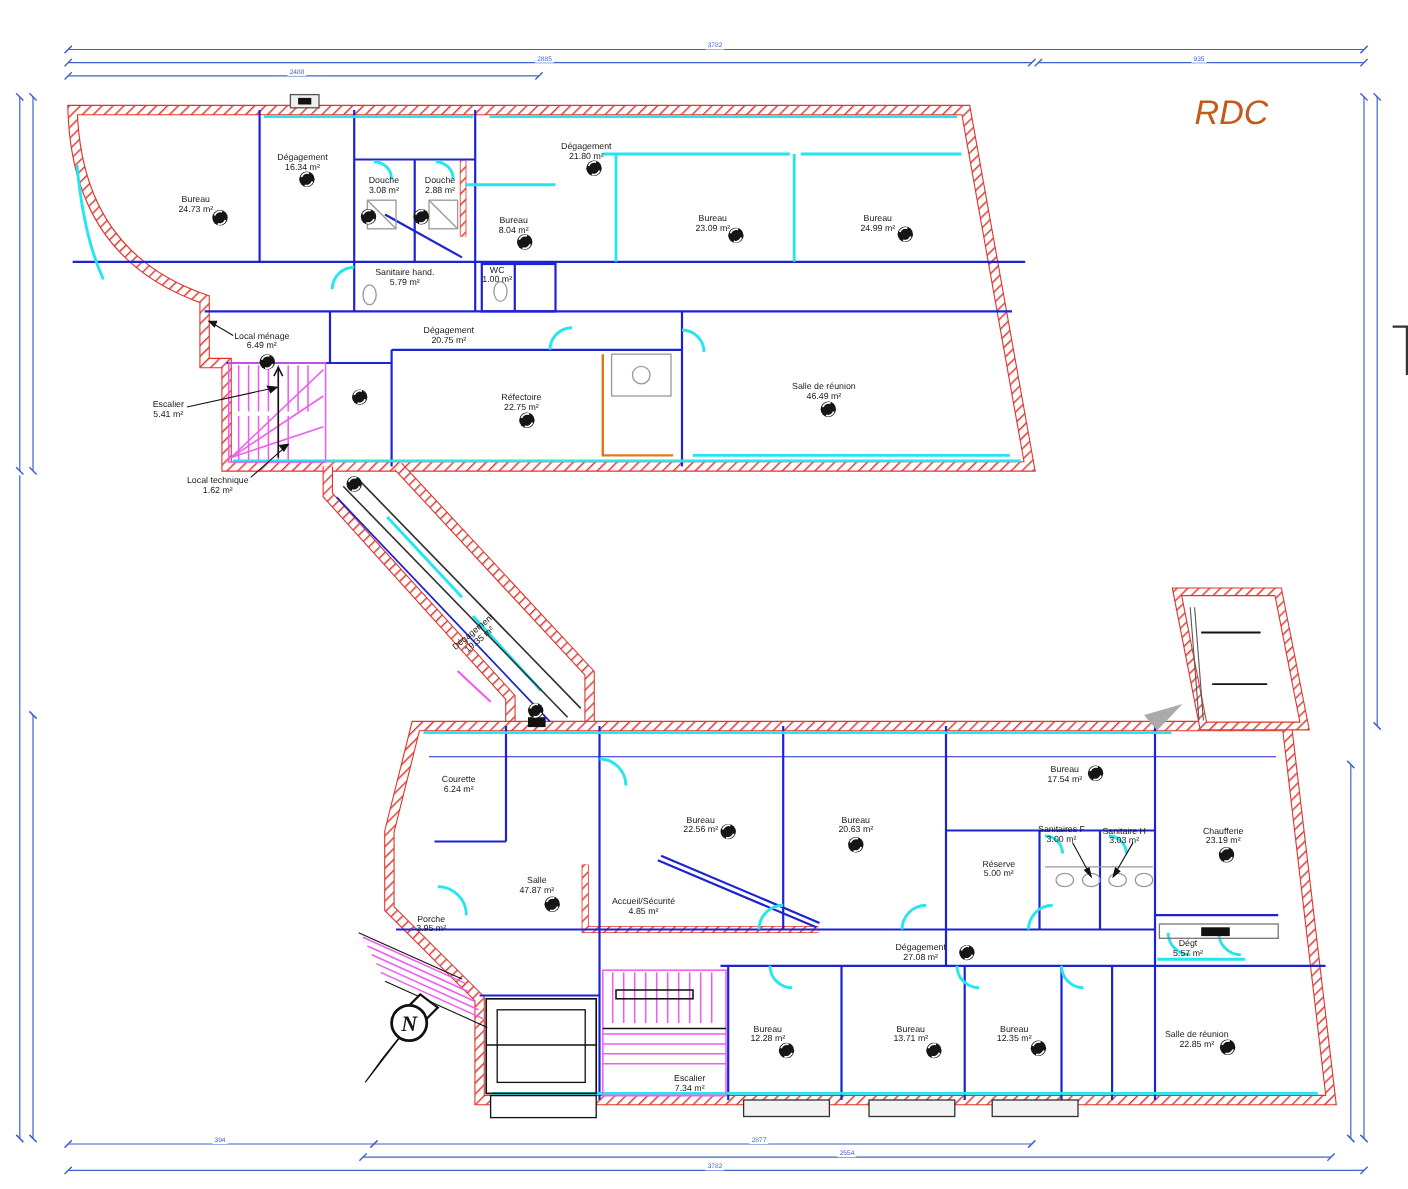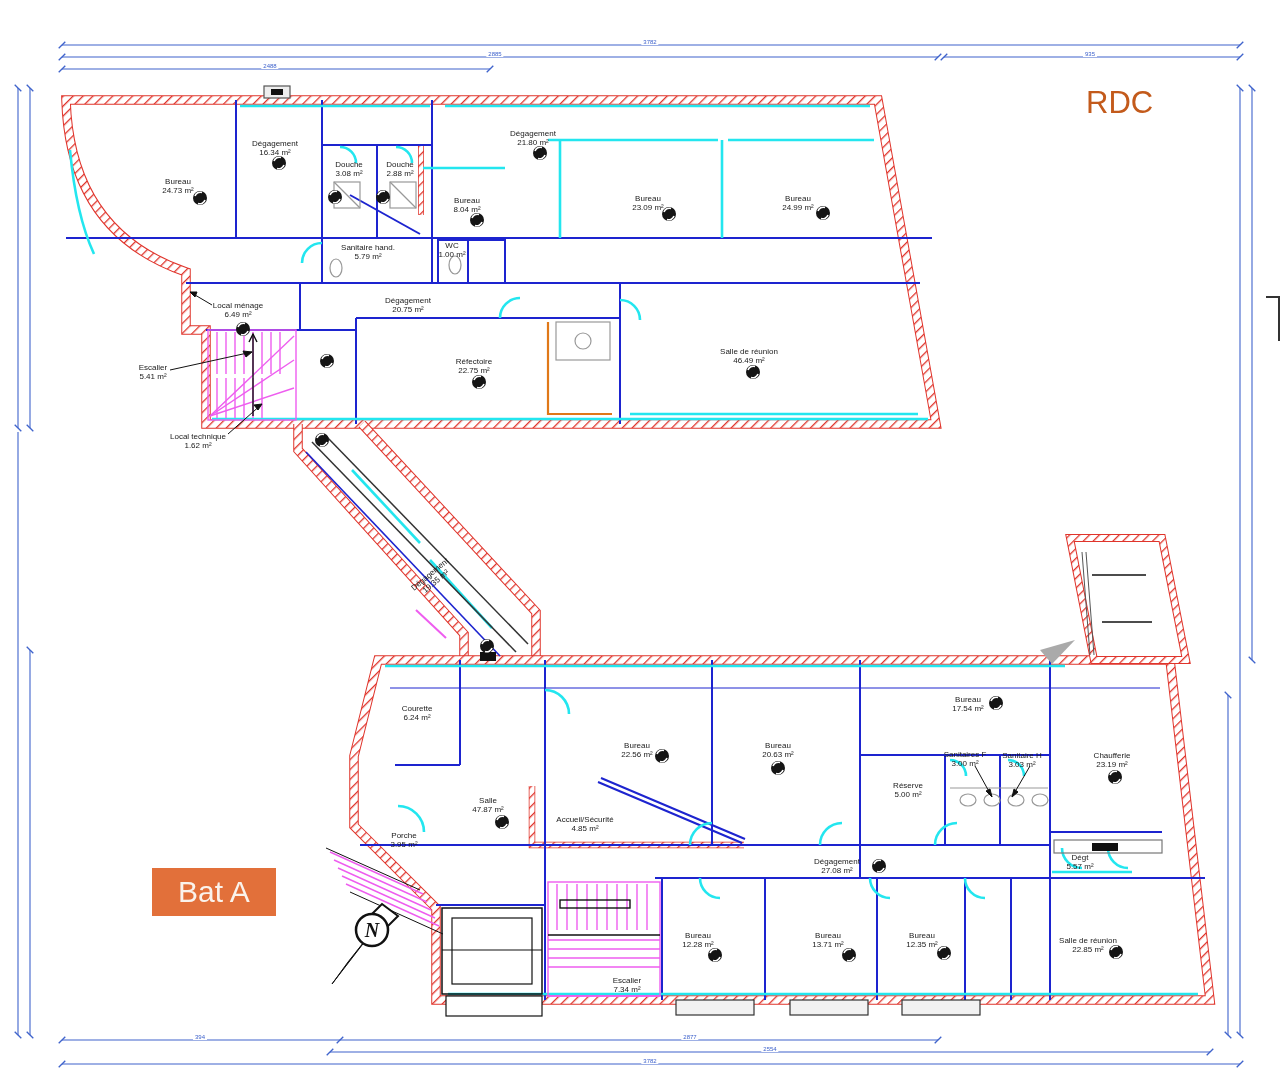--- a/index.html
+++ b/index.html
@@ -4,21 +4,21 @@
 <style>
   html,body{margin:0;padding:0;background:#fff;}
   #stage{position:relative;width:1280px;height:1081px;background:#ffffff;overflow:hidden;
          font-family:"Liberation Sans",sans-serif;}
   #plan-svg{position:absolute;left:0;top:0;}
   .rl{position:absolute;transform:translate(-50%,-50%);text-align:center;font-size:8px;
       line-height:1.15;color:#1a1a1a;white-space:nowrap;z-index:3;}
   .rl.rot{transform:translate(-50%,-50%) rotate(-40deg);}
   .badge{position:absolute;background:#e2703a;color:#faf3ec;font-size:30px;
          padding:7px 26px;z-index:4;}
-  #floor-label{position:absolute;color:#c35a1b;font-size:31px;z-index:4;}
+  #floor-label{position:absolute;color:#c35a1b;font-size:31px;z-index:4;font-style:italic;}
   .dimnum{position:absolute;transform:translate(-50%,-50%);font-size:6px;color:#3f63cc;
           background:#fff;padding:0 2px;z-index:2;}
 </style>
 </head>
 <body>
 
 <div id="stage">
 
 <svg id="plan-svg" width="1280" height="1081" viewBox="0 0 1280 1081">
   <defs>
@@ -400,21 +400,21 @@
       <div>23.19 m²</div>
     </div>
 <div class="rl" style="left:488px;top:805px">
       <div>Salle</div>
       <div>47.87 m²</div>
     </div>
 <div class="rl" style="left:585px;top:824px">
       <div>Accueil/Sécurité</div>
       <div>4.85 m²</div>
     </div>
-<div class="rl" style="left:404px;top:840px">
+<div class="rl" style="left:392px;top:840px">
       <div>Porche</div>
       <div>3.95 m²</div>
     </div>
 <div class="rl" style="left:837px;top:866px">
       <div>Dégagement</div>
       <div>27.08 m²</div>
     </div>
 <div class="rl" style="left:1080px;top:862px">
       <div>Dégt</div>
       <div>5.57 m²</div>
@@ -434,15 +434,14 @@
 <div class="rl" style="left:1088px;top:945px">
       <div>Salle de réunion</div>
       <div>22.85 m²</div>
     </div>
 <div class="rl" style="left:627px;top:985px">
       <div>Escalier</div>
       <div>7.34 m²</div>
     </div>
 
 <div id="floor-label" style="left:1086px;top:85px">RDC</div>
-<div class="badge" style="left:152px;top:868px">Bat A</div>
 
 </div>
 
 </body></html>

